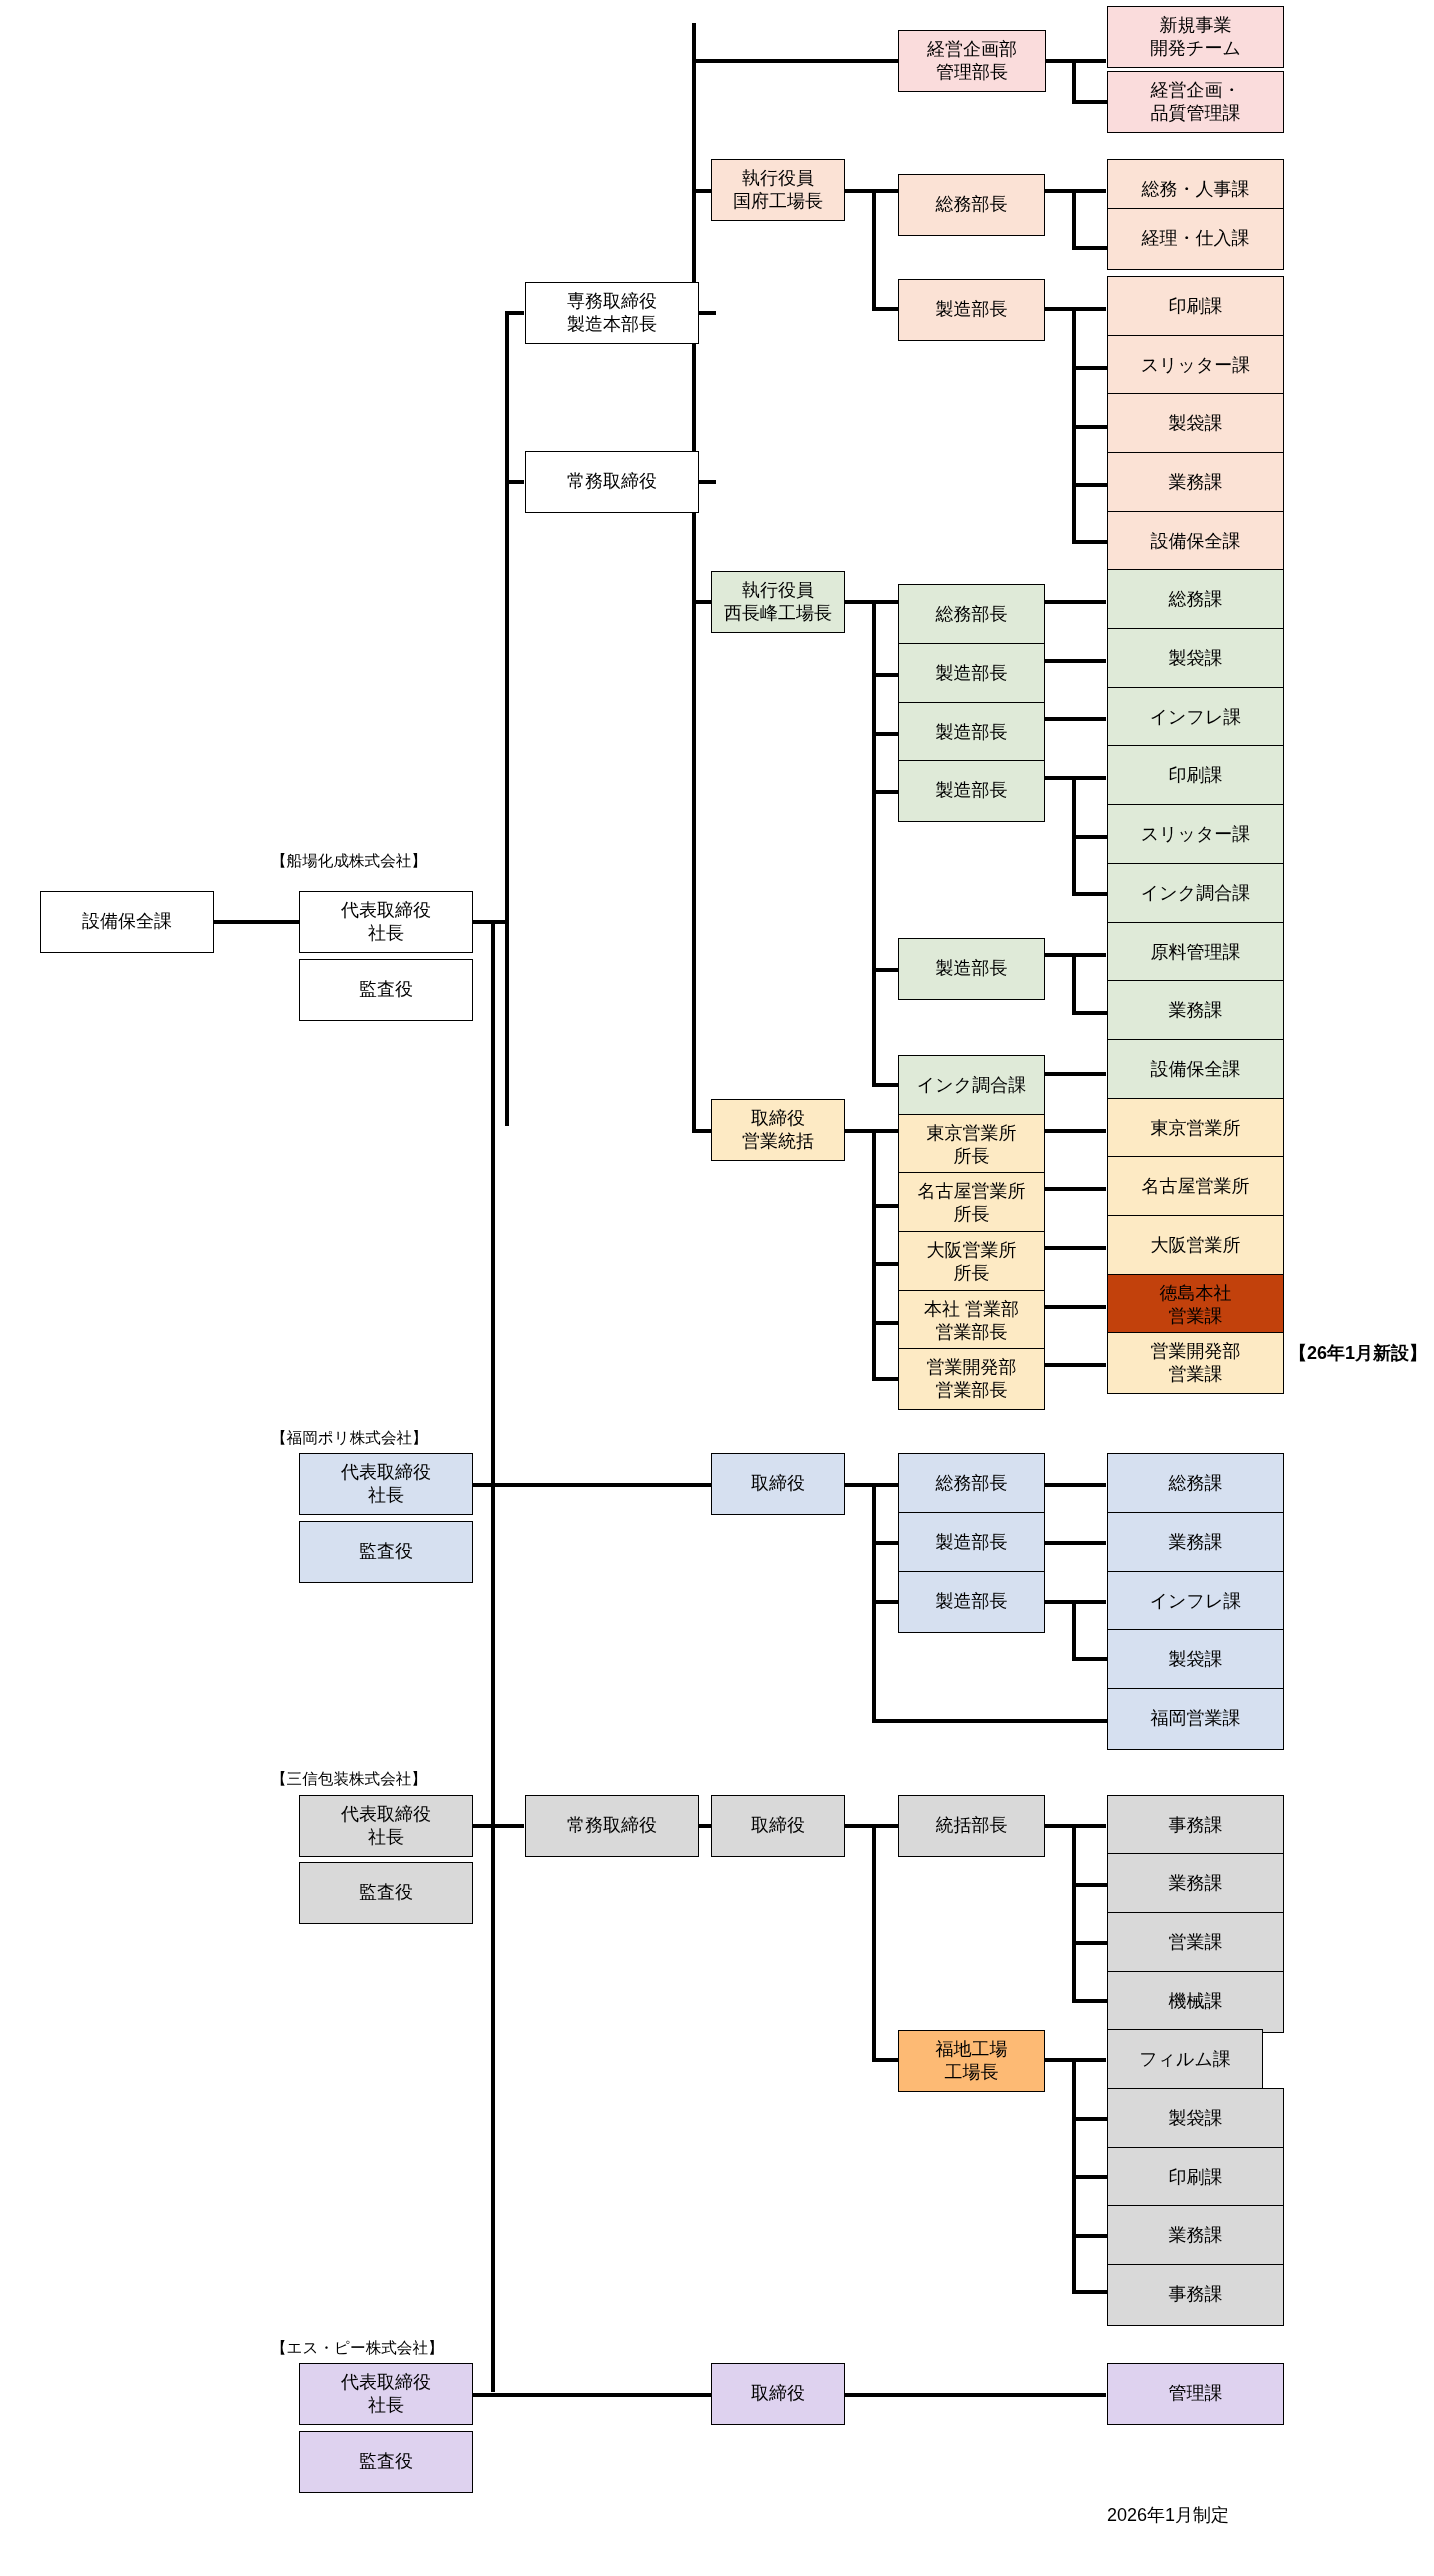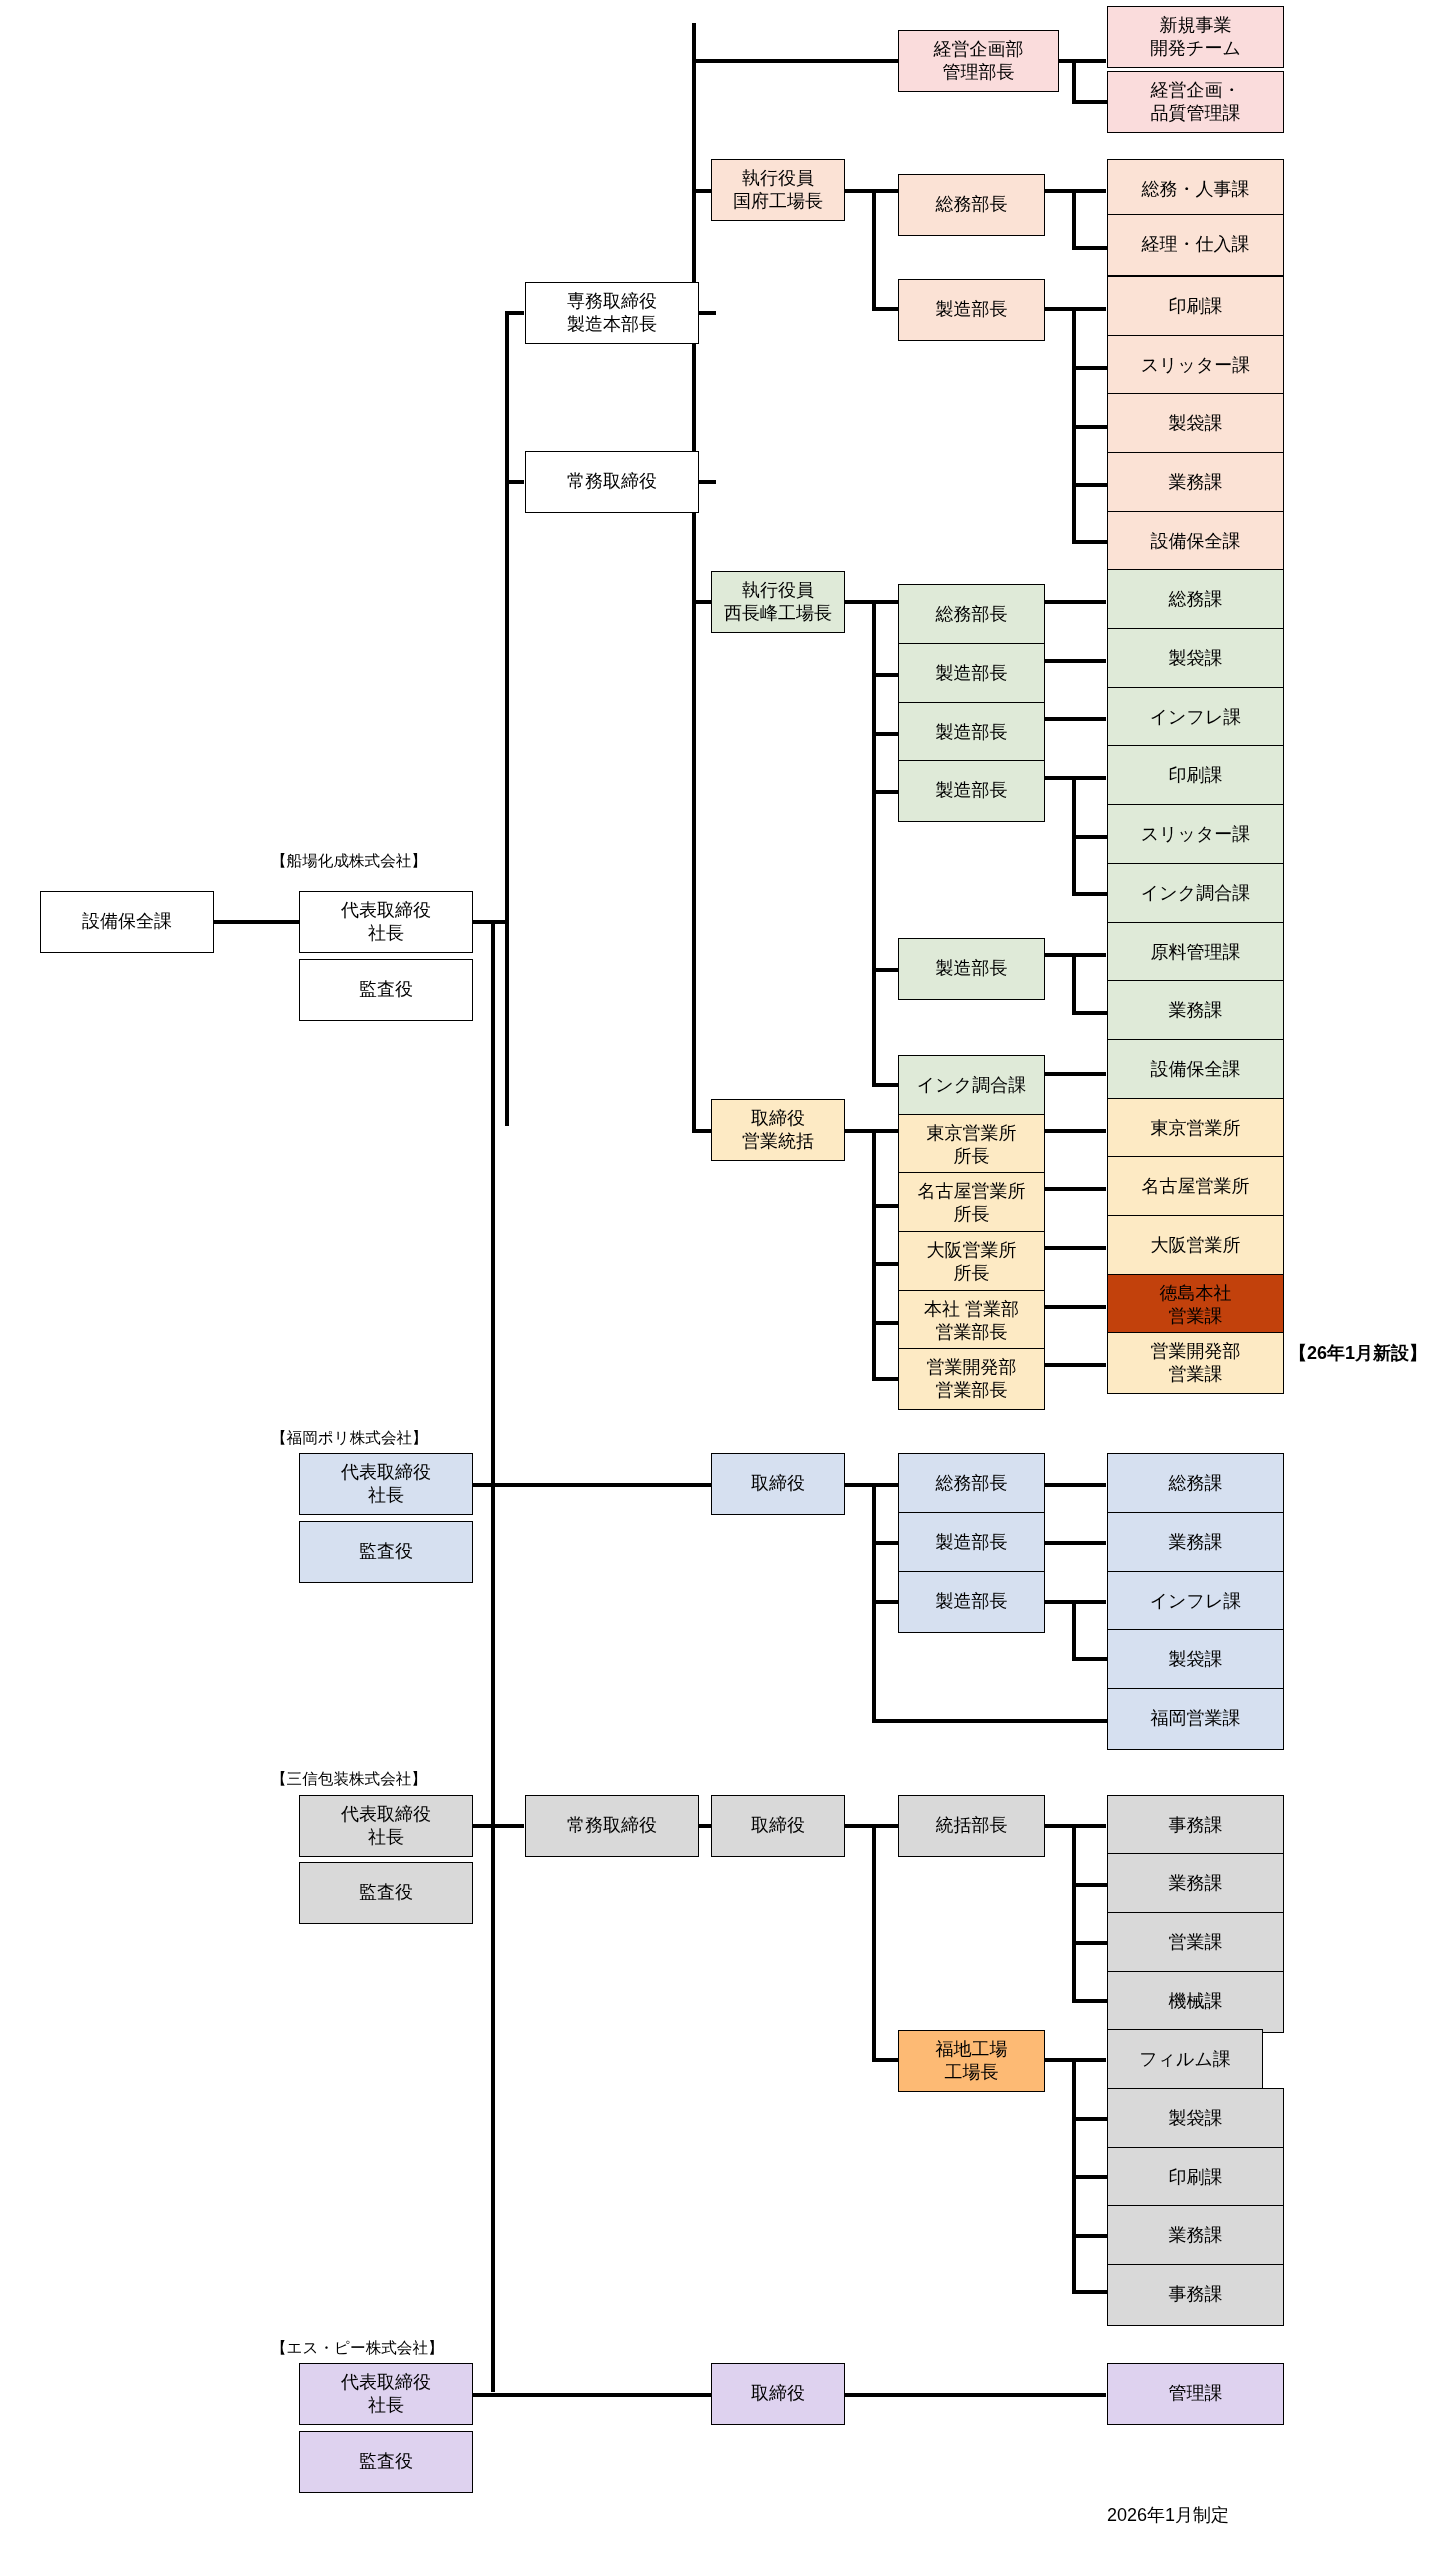--- a/index.html
+++ b/index.html
@@ -116,21 +116,21 @@
       <div class="box" style="left: 299px; top: 959px; width: 174px; height: 62px; background: rgb(255, 255, 255);">監査役</div>
       <div class="box" style="left: 525px; top: 282px; width: 174px; height: 62px; background: rgb(255, 255, 255);">専務取締役
 製造本部長</div>
       <div class="box" style="left: 525px; top: 451px; width: 174px; height: 62px; background: rgb(255, 255, 255);">常務取締役</div>
       <div class="box" style="left: 711px; top: 159px; width: 134px; height: 62px; background: rgb(251, 226, 213);">執行役員
 国府工場長</div>
       <div class="box" style="left: 711px; top: 571px; width: 134px; height: 62px; background: rgb(223, 234, 216);">執行役員
 西長峰工場長</div>
       <div class="box" style="left: 711px; top: 1099px; width: 134px; height: 62px; background: rgb(253, 234, 196);">取締役
 営業統括</div>
-      <div class="box" style="left: 898px; top: 30px; width: 161px; height: 62px; background: rgb(250, 220, 220);">経営企画部
+      <div class="box" style="left: 898px; top: 30px; width: 148px; height: 62px; background: rgb(250, 220, 220);">経営企画部
 管理部長</div>
       <div class="box" style="left: 898px; top: 174px; width: 147px; height: 62px; background: rgb(251, 226, 213);">総務部長</div>
       <div class="box" style="left: 898px; top: 279px; width: 147px; height: 62px; background: rgb(251, 226, 213);">製造部長</div>
       <div class="box" style="left: 898px; top: 584px; width: 147px; height: 62px; background: rgb(223, 234, 216);">総務部長</div>
       <div class="box" style="left: 898px; top: 643px; width: 147px; height: 62px; background: rgb(223, 234, 216);">製造部長</div>
       <div class="box" style="left: 898px; top: 702px; width: 147px; height: 62px; background: rgb(223, 234, 216);">製造部長</div>
       <div class="box" style="left: 898px; top: 760px; width: 147px; height: 62px; background: rgb(223, 234, 216);">製造部長</div>
       <div class="box" style="left: 898px; top: 938px; width: 147px; height: 62px; background: rgb(223, 234, 216);">製造部長</div>
       <div class="box" style="left: 898px; top: 1055px; width: 147px; height: 62px; background: rgb(223, 234, 216);">インク調合課</div>
       <div class="box" style="left: 898px; top: 1114px; width: 147px; height: 62px; background: rgb(253, 234, 196);">東京営業所
@@ -141,21 +141,21 @@
 所長</div>
       <div class="box" style="left: 898px; top: 1290px; width: 147px; height: 62px; background: rgb(253, 234, 196);">本社 営業部
 営業部長</div>
       <div class="box" style="left: 898px; top: 1348px; width: 147px; height: 62px; background: rgb(253, 234, 196);">営業開発部
 営業部長</div>
       <div class="box" style="left: 1107px; top: 6px; width: 177px; height: 62px; background: rgb(250, 220, 220);">新規事業
 開発チーム</div>
       <div class="box" style="left: 1107px; top: 71px; width: 177px; height: 62px; background: rgb(250, 220, 220);">経営企画・
 品質管理課</div>
       <div class="box" style="left: 1107px; top: 159px; width: 177px; height: 62px; background: rgb(251, 226, 213);">総務・人事課</div>
-      <div class="box" style="left: 1107px; top: 214px; width: 177px; height: 62px; background: rgb(251, 226, 213);">経理・仕入課</div>
+      <div class="box" style="left: 1107px; top: 208px; width: 177px; height: 62px; background: rgb(251, 226, 213);">経理・仕入課</div>
       <div class="box" style="left: 1107px; top: 276px; width: 177px; height: 62px; background: rgb(251, 226, 213);">印刷課</div>
       <div class="box" style="left: 1107px; top: 335px; width: 177px; height: 62px; background: rgb(251, 226, 213);">スリッター課</div>
       <div class="box" style="left: 1107px; top: 393px; width: 177px; height: 62px; background: rgb(251, 226, 213);">製袋課</div>
       <div class="box" style="left: 1107px; top: 452px; width: 177px; height: 62px; background: rgb(251, 226, 213);">業務課</div>
       <div class="box" style="left: 1107px; top: 511px; width: 177px; height: 62px; background: rgb(251, 226, 213);">設備保全課</div>
       <div class="box" style="left: 1107px; top: 569px; width: 177px; height: 62px; background: rgb(223, 234, 216);">総務課</div>
       <div class="box" style="left: 1107px; top: 628px; width: 177px; height: 62px; background: rgb(223, 234, 216);">製袋課</div>
       <div class="box" style="left: 1107px; top: 687px; width: 177px; height: 62px; background: rgb(223, 234, 216);">インフレ課</div>
       <div class="box" style="left: 1107px; top: 745px; width: 177px; height: 62px; background: rgb(223, 234, 216);">印刷課</div>
       <div class="box" style="left: 1107px; top: 804px; width: 177px; height: 62px; background: rgb(223, 234, 216);">スリッター課</div>

